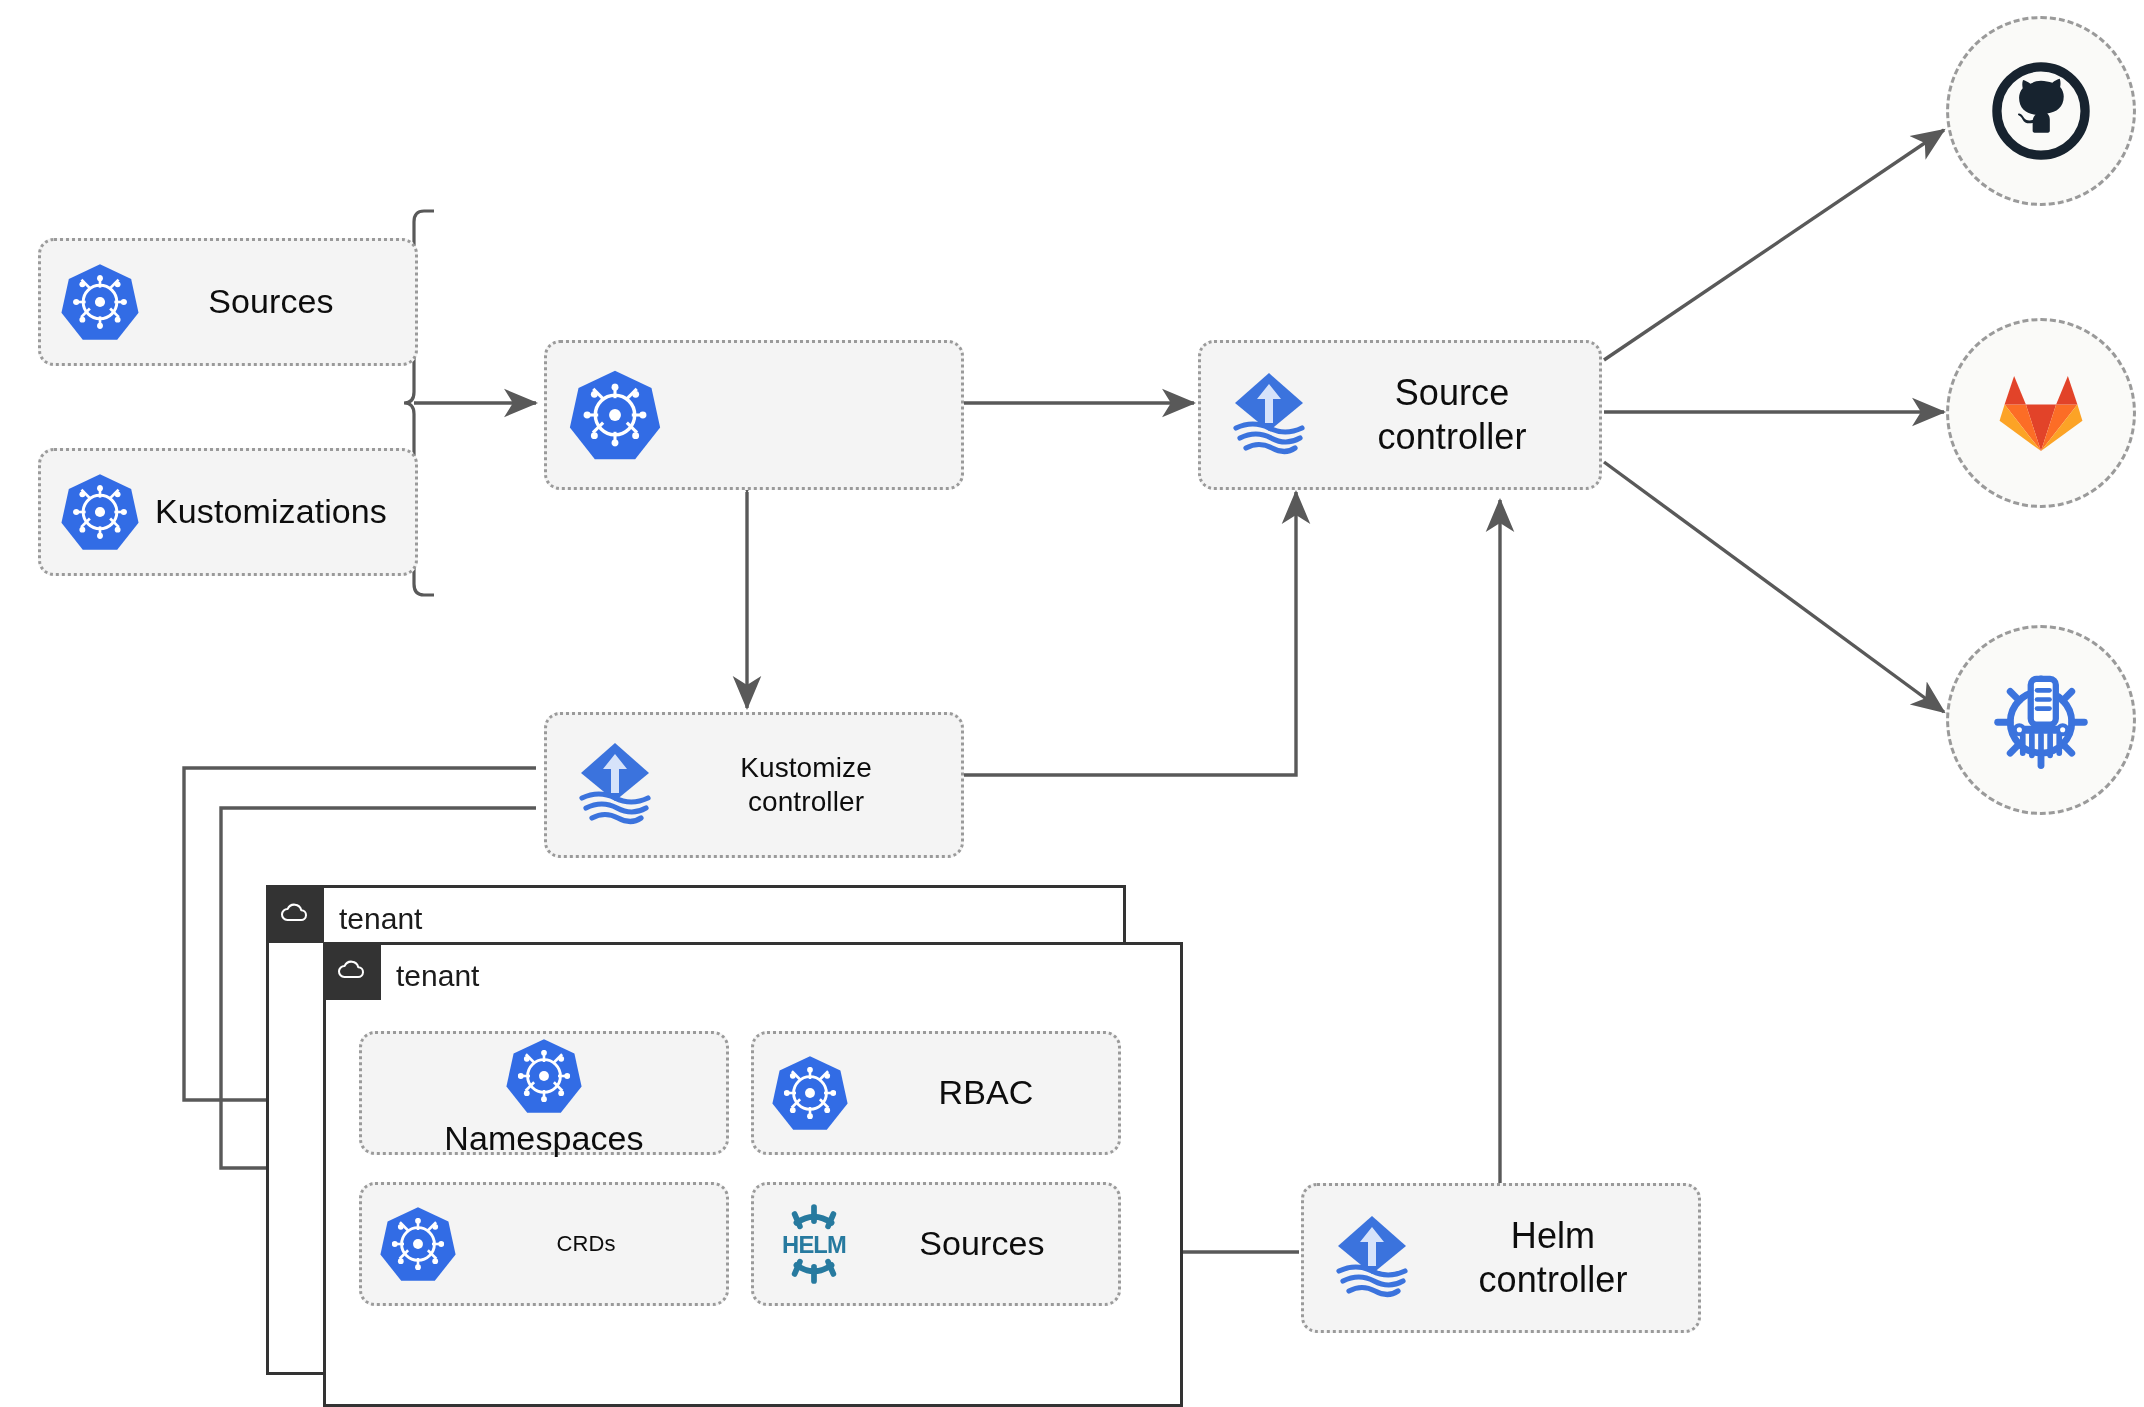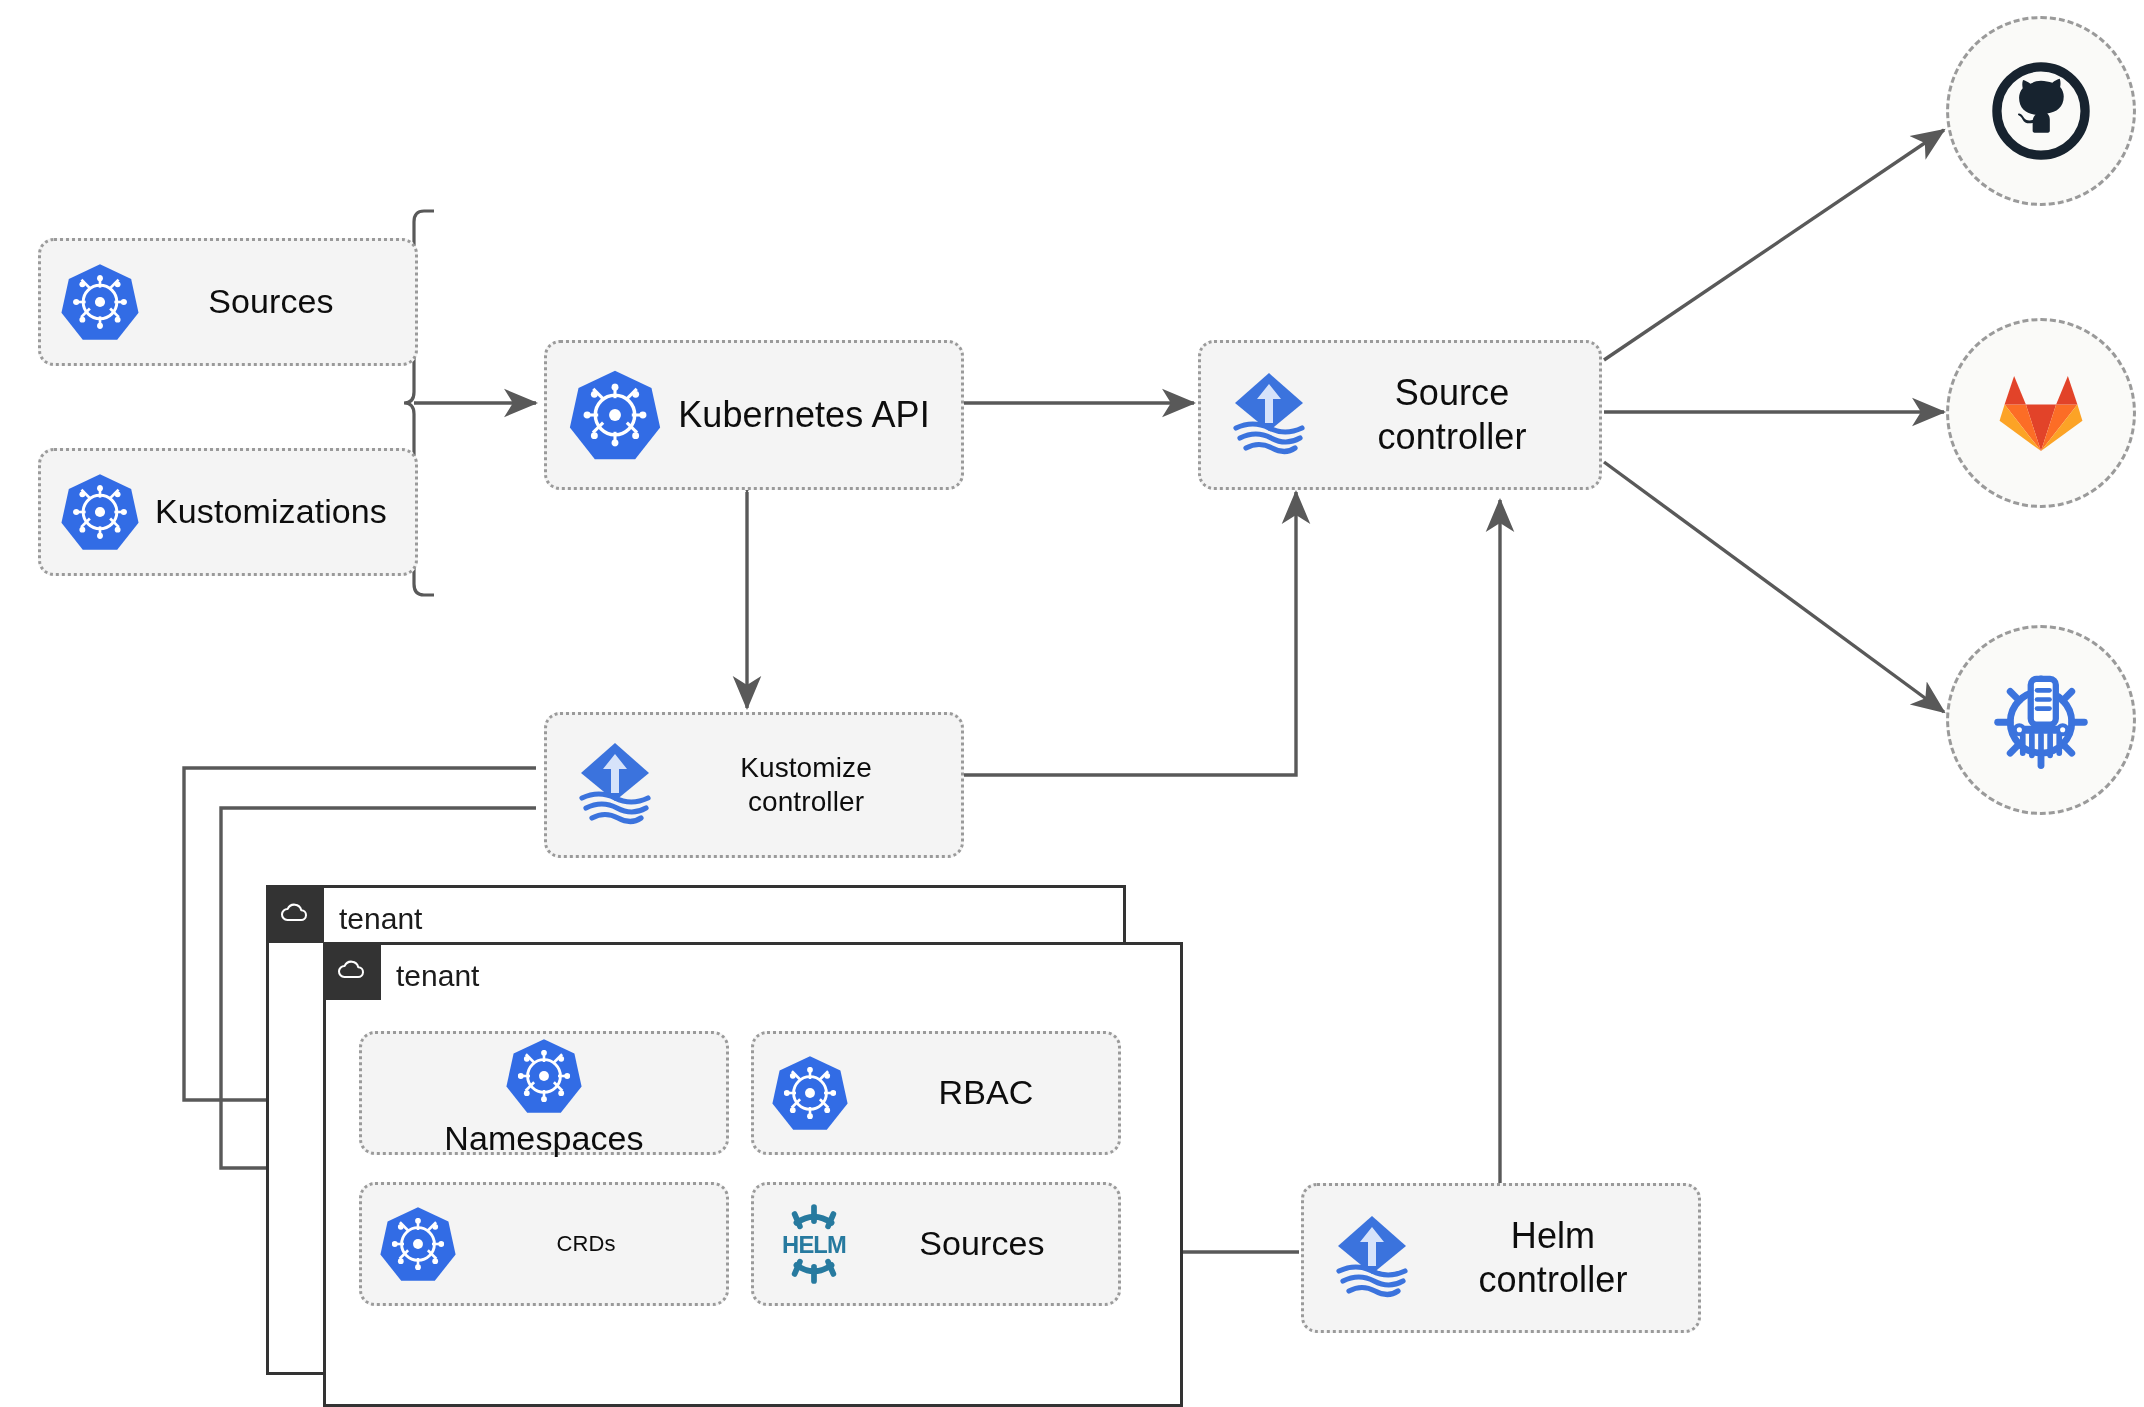--- a/index.html
+++ b/index.html
@@ -157,21 +157,20 @@
           <circle cx="21" cy="50" r="3.6"></circle>
             <circle cx="79" cy="50" r="3.6"></circle>
           <circle cx="28.5" cy="28.5" r="3.6"></circle>
             <circle cx="71.5" cy="71.5" r="3.6"></circle>
           <circle cx="71.5" cy="28.5" r="3.6"></circle>
             <circle cx="28.5" cy="71.5" r="3.6"></circle>
         </g>
         <circle cx="50" cy="50" r="20.5" fill="none" stroke="#ffffff" stroke-width="3.6"></circle>
       </svg>
     </span>
-    <span class="lbl" style="font-size:36px;">Kubernetes API</span>
   </div>
 
   <div class="node" style="left:1182px;top:340px;width:404px;height:150px;padding:0 16px;justify-content:center;">
     <span class="ico" style="width:104px;height:104px;">
       <svg viewBox="0 0 100 100" width="100" height="100" aria-hidden="true">
         <path d="M50 8 L84 38 L50 66 L16 38 Z" fill="#3B73DD"></path>
         <path d="M50 19 L62 34 L54 34 L54 58 L46 58 L46 34 L38 34 Z" fill="#D6E3FA"></path>
         <g stroke="#3B73DD" stroke-width="5.2" fill="none" stroke-linecap="round">
           <path d="M17 63 Q 34 55 50 63 Q 66 71 83 63"></path>
           <path d="M21 73 Q 37 65 52 73 Q 67 81 81 73"></path>

